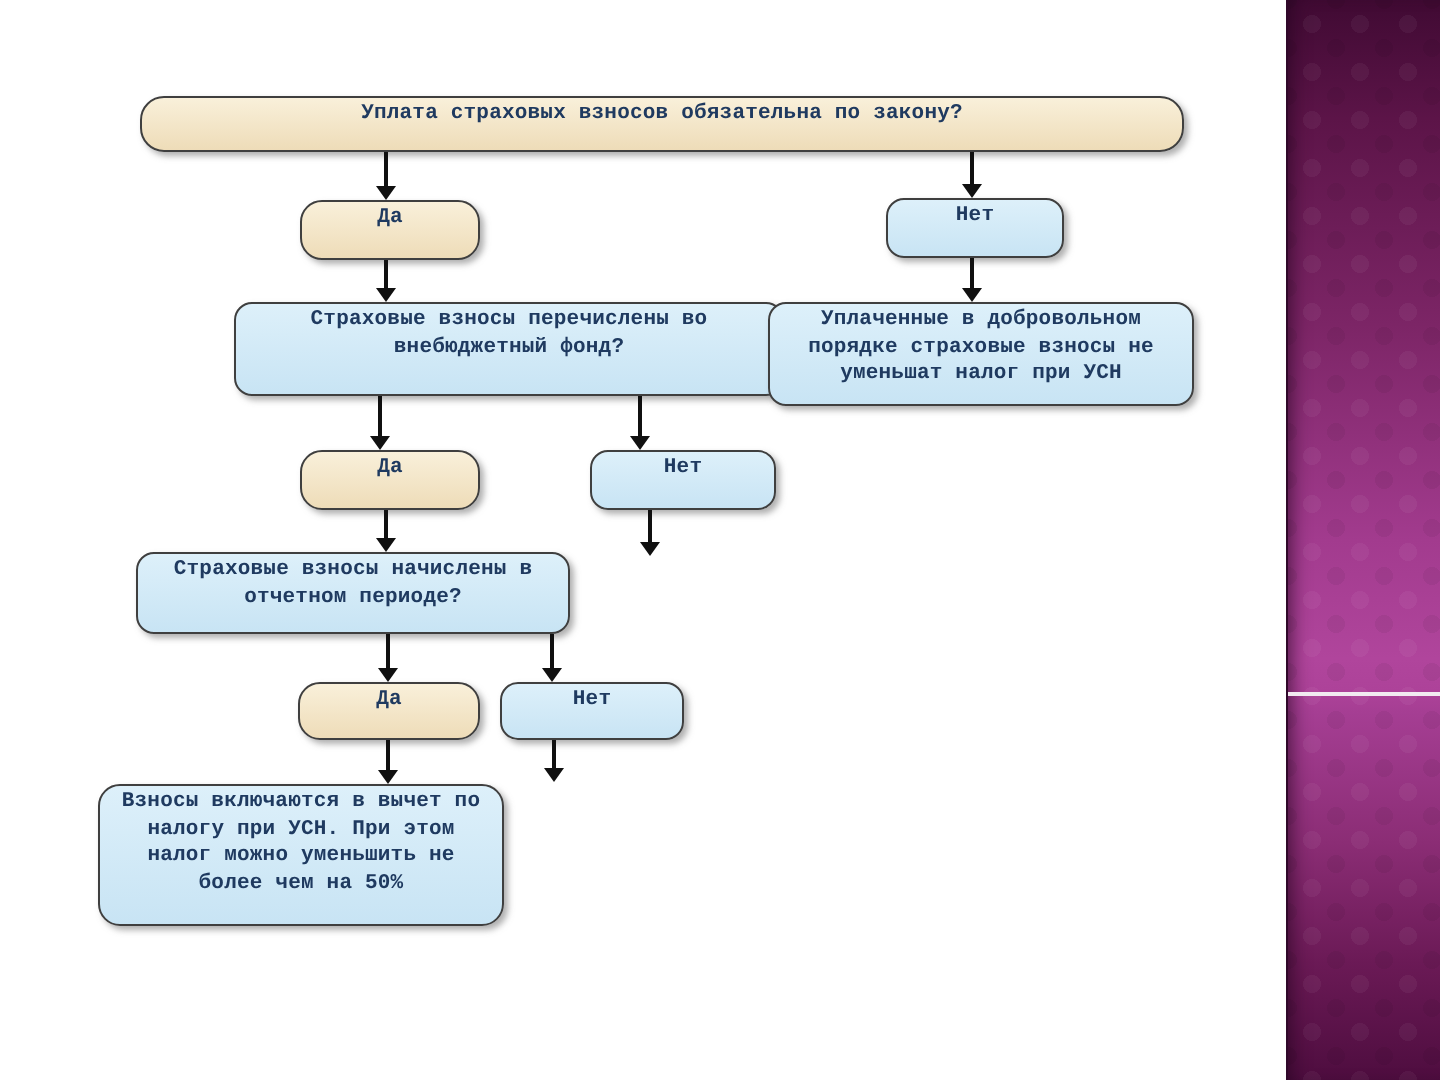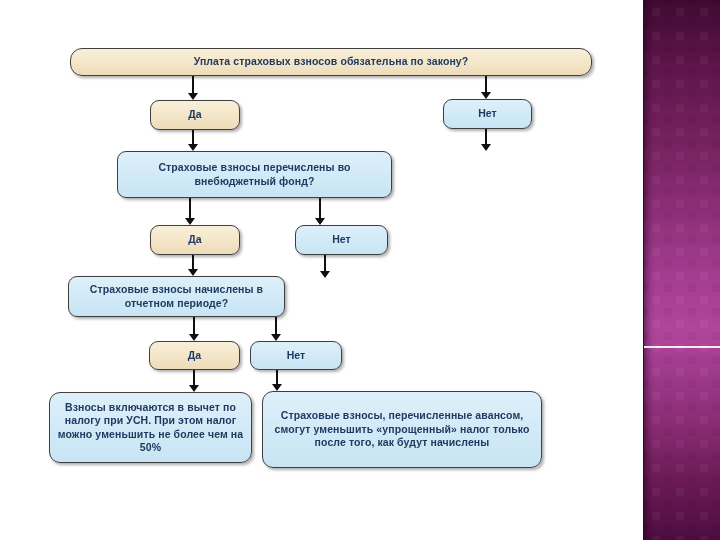--- a/index.html
+++ b/index.html
@@ -29,30 +29,31 @@
     background-size:24px 24px;
     background-position:0 0, 12px 12px;
   }
   .strip-line{
     position:absolute;left:0;width:77px;top:346px;height:2px;
     background:#f2eaf1;
   }
   
   .node{
     position:absolute;box-sizing:border-box;
-    display:flex;align-items:center;justify-content:center;
+    display:flex;align-items:flex-start;justify-content:center;
     text-align:center;
     font-size:10.5px;font-weight:bold;line-height:13.5px;
     color:#1f3a60;
     border:1px solid #3f3f3f;border-radius:9px;
     padding:2px 7px;
     box-shadow:2px 2px 3px rgba(110,110,110,0.55);
     letter-spacing:0.1px;
+    font-family:Liberation Mono, monospace;
   }
-  .cream{background:linear-gradient(180deg,#f9f0da 0%,#eedcb8 100%);}
+  .cream{background:linear-gradient(180deg,#f9f0da 0%,#eedcb8 100%);border-radius:11px;}
   .blue{background:linear-gradient(180deg,#ddf0fa 0%,#c8e4f4 100%);}
   .wide{border-radius:12px;}
   .big{border-radius:11px;}
   
   .arrow{position:absolute;width:12px;}
   .arrow::before{
     content:"";position:absolute;left:5px;top:0;bottom:6px;width:2px;background:#101010;
   }
   .arrow::after{
     content:"";position:absolute;left:1px;bottom:0;width:0;height:0;
@@ -72,20 +73,23 @@
   <div class="node cream" style="left:150px;top:100px;width:90px;height:30px;">
     <span>Да</span>
   </div>
   <div class="node blue" style="left:443px;top:99px;width:89px;height:30px;">
     <span>Нет</span>
   </div>
 
   <div class="node blue" style="left:117px;top:151px;width:275px;height:47px;">
     <span>Страховые взносы перечислены во внебюджетный фонд?</span>
   </div>
+  <div class="node blue" style="left:384px;top:151px;width:213px;height:52px;">
+    <span>Уплаченные в добровольном порядке страховые взносы не уменьшат налог при УСН</span>
+  </div>
 
   <div class="node cream" style="left:150px;top:225px;width:90px;height:30px;">
     <span>Да</span>
   </div>
   <div class="node blue" style="left:295px;top:225px;width:93px;height:30px;">
     <span>Нет</span>
   </div>
 
   <div class="node blue" style="left:68px;top:276px;width:217px;height:41px;">
     <span>Страховые взносы начислены в отчетном периоде?</span>
@@ -94,23 +98,20 @@
   <div class="node cream" style="left:149px;top:341px;width:91px;height:29px;">
     <span>Да</span>
   </div>
   <div class="node blue" style="left:250px;top:341px;width:92px;height:29px;">
     <span>Нет</span>
   </div>
 
   <div class="node blue big" style="left:49px;top:392px;width:203px;height:71px;">
     <span>Взносы включаются в вычет по налогу при УСН. При этом налог можно уменьшить не более чем на 50%</span>
   </div>
-  <div class="node blue big" style="left:262px;top:391px;width:280px;height:77px;">
-    <span>Страховые взносы, перечисленные авансом, смогут уменьшить «упрощенный» налог только после того, как будут начислены</span>
-  </div>
 
   <div class="arrow" style="left:187px;top:76px;height:24px;"></div>
   <div class="arrow" style="left:480px;top:76px;height:23px;"></div>
   <div class="arrow" style="left:187px;top:130px;height:21px;"></div>
   <div class="arrow" style="left:480px;top:129px;height:22px;"></div>
   <div class="arrow" style="left:184px;top:198px;height:27px;"></div>
   <div class="arrow" style="left:314px;top:198px;height:27px;"></div>
   <div class="arrow" style="left:187px;top:255px;height:21px;"></div>
   <div class="arrow" style="left:319px;top:255px;height:23px;"></div>
   <div class="arrow" style="left:188px;top:317px;height:24px;"></div>

